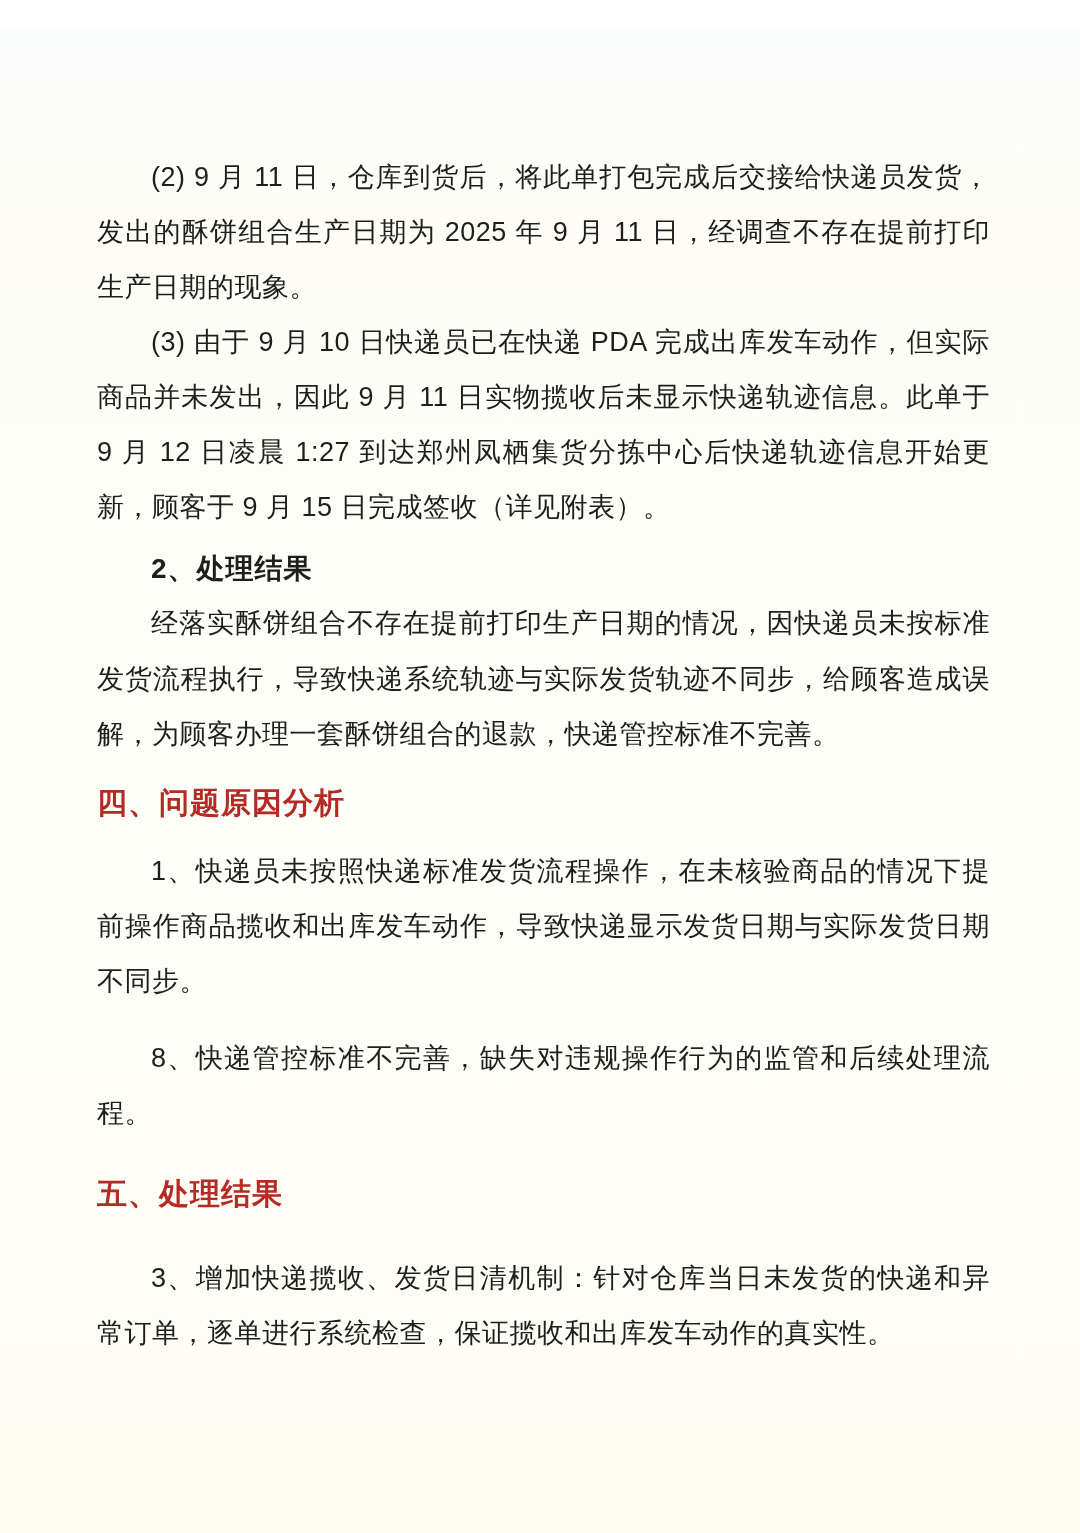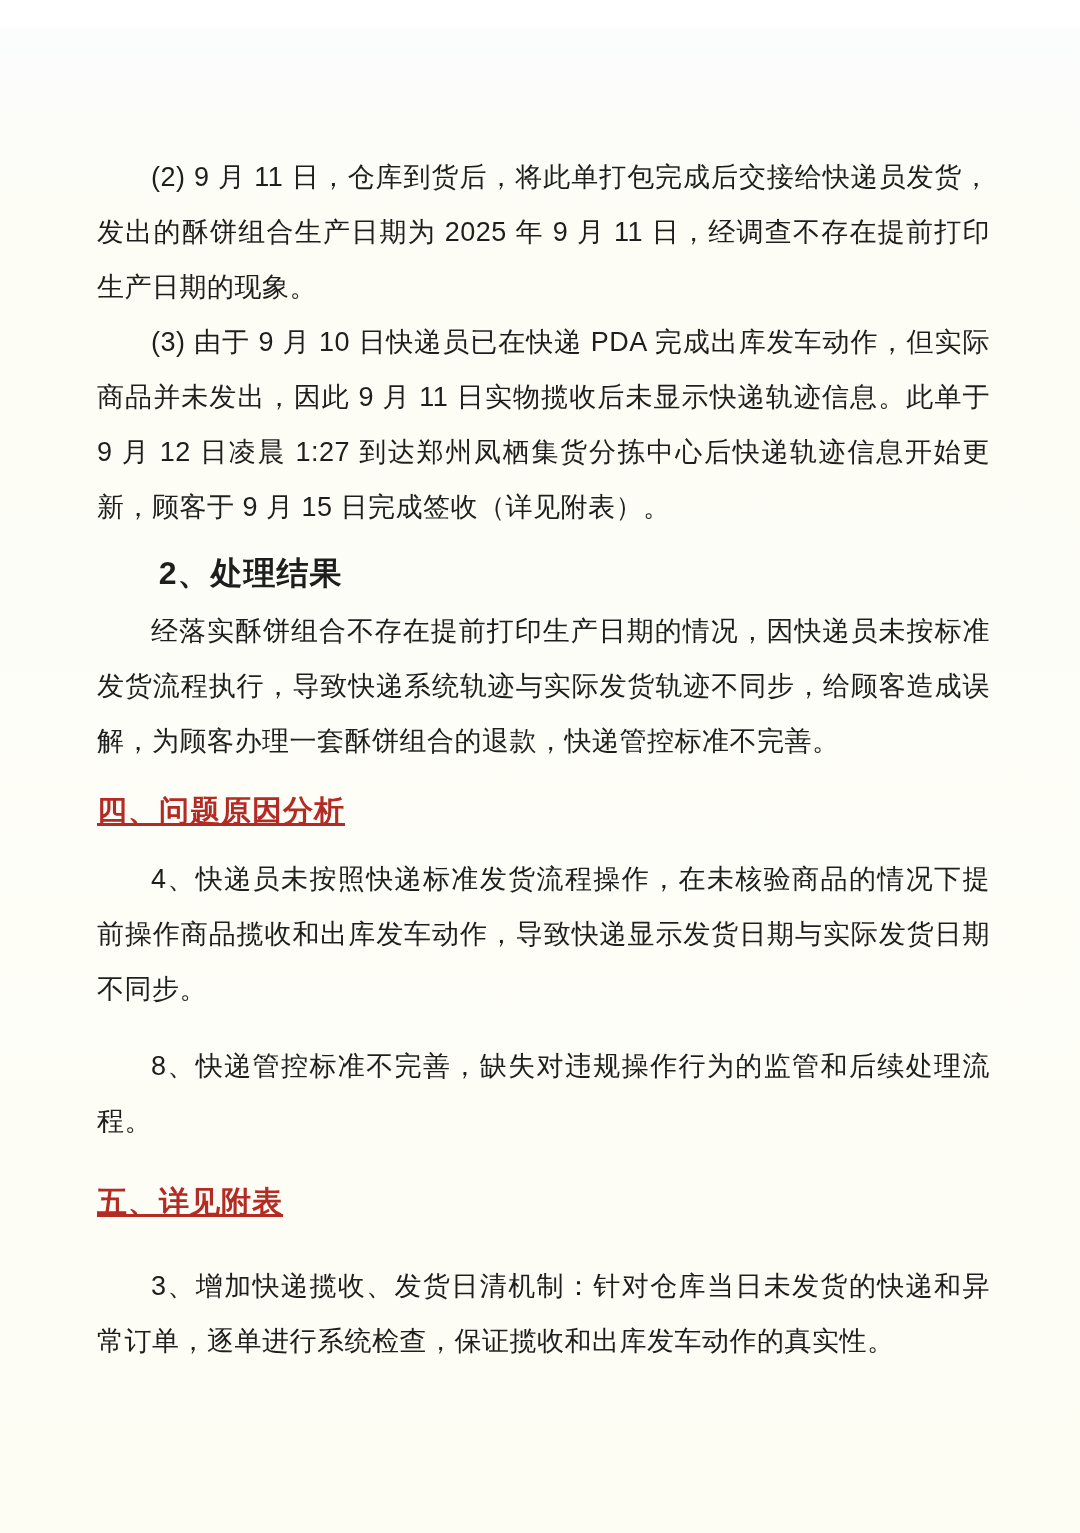--- a/index.html
+++ b/index.html
@@ -31,34 +31,33 @@
     margin: 0;
     text-align: justify;
     text-indent: 2em;
     letter-spacing: 0.5px;
     word-break: break-all;
   }
 
   .heading-sub {
     margin: 6px 0 0 0;
     font-weight: bold;
-    font-size: 32px;
+    font-size: 28px;
     line-height: 1.96;
     text-indent: 1.93em;
     letter-spacing: 1px;
   }
 
   .heading-red {
     color: var(--heading-red);
     font-weight: bold;
     font-size: 30px;
     line-height: 1.8;
     margin: 14px 0 14px 0;
     letter-spacing: 1px;
-    text-decoration: underline;
   }
   .heading-red.section-5 {
     margin-top: 26px;
     margin-bottom: 30px;
   }
 
   .para.gap-sm { margin-top: 22px; }
   .para.gap-lg { margin-top: 30px; }
 </style>
 </head>
@@ -69,22 +68,22 @@
   <p class="para">(2) 9 月 11 日，仓库到货后，将此单打包完成后交接给快递员发货，发出的酥饼组合生产日期为 2025 年 9 月 11 日，经调查不存在提前打印生产日期的现象。</p>
 
   <p class="para">(3) 由于 9 月 10 日快递员已在快递 PDA 完成出库发车动作，但实际商品并未发出，因此 9 月 11 日实物揽收后未显示快递轨迹信息。此单于 9 月 12 日凌晨 1:27 到达郑州凤栖集货分拣中心后快递轨迹信息开始更新，顾客于 9 月 15 日完成签收（详见附表）。</p>
 
   <p class="heading-sub">2、处理结果</p>
 
   <p class="para">经落实酥饼组合不存在提前打印生产日期的情况，因快递员未按标准发货流程执行，导致快递系统轨迹与实际发货轨迹不同步，给顾客造成误解，为顾客办理一套酥饼组合的退款，快递管控标准不完善。</p>
 
   <h2 class="heading-red section-4">四、问题原因分析</h2>
 
-  <p class="para">4、快递员未按照快递标准发货流程操作，在未核验商品的情况下提前操作商品揽收和出库发车动作，导致快递显示发货日期与实际发货日期不同步。</p>
+  <p class="para">1、快递员未按照快递标准发货流程操作，在未核验商品的情况下提前操作商品揽收和出库发车动作，导致快递显示发货日期与实际发货日期不同步。</p>
 
   <p class="para gap-sm">8、快递管控标准不完善，缺失对违规操作行为的监管和后续处理流程。</p>
 
-  <h2 class="heading-red section-5">五、详见附表</h2>
+  <h2 class="heading-red section-5">五、处理结果</h2>
 
   <p class="para">3、增加快递揽收、发货日清机制：针对仓库当日未发货的快递和异常订单，逐单进行系统检查，保证揽收和出库发车动作的真实性。</p>
 
 
 </div>
 
 </body></html>

